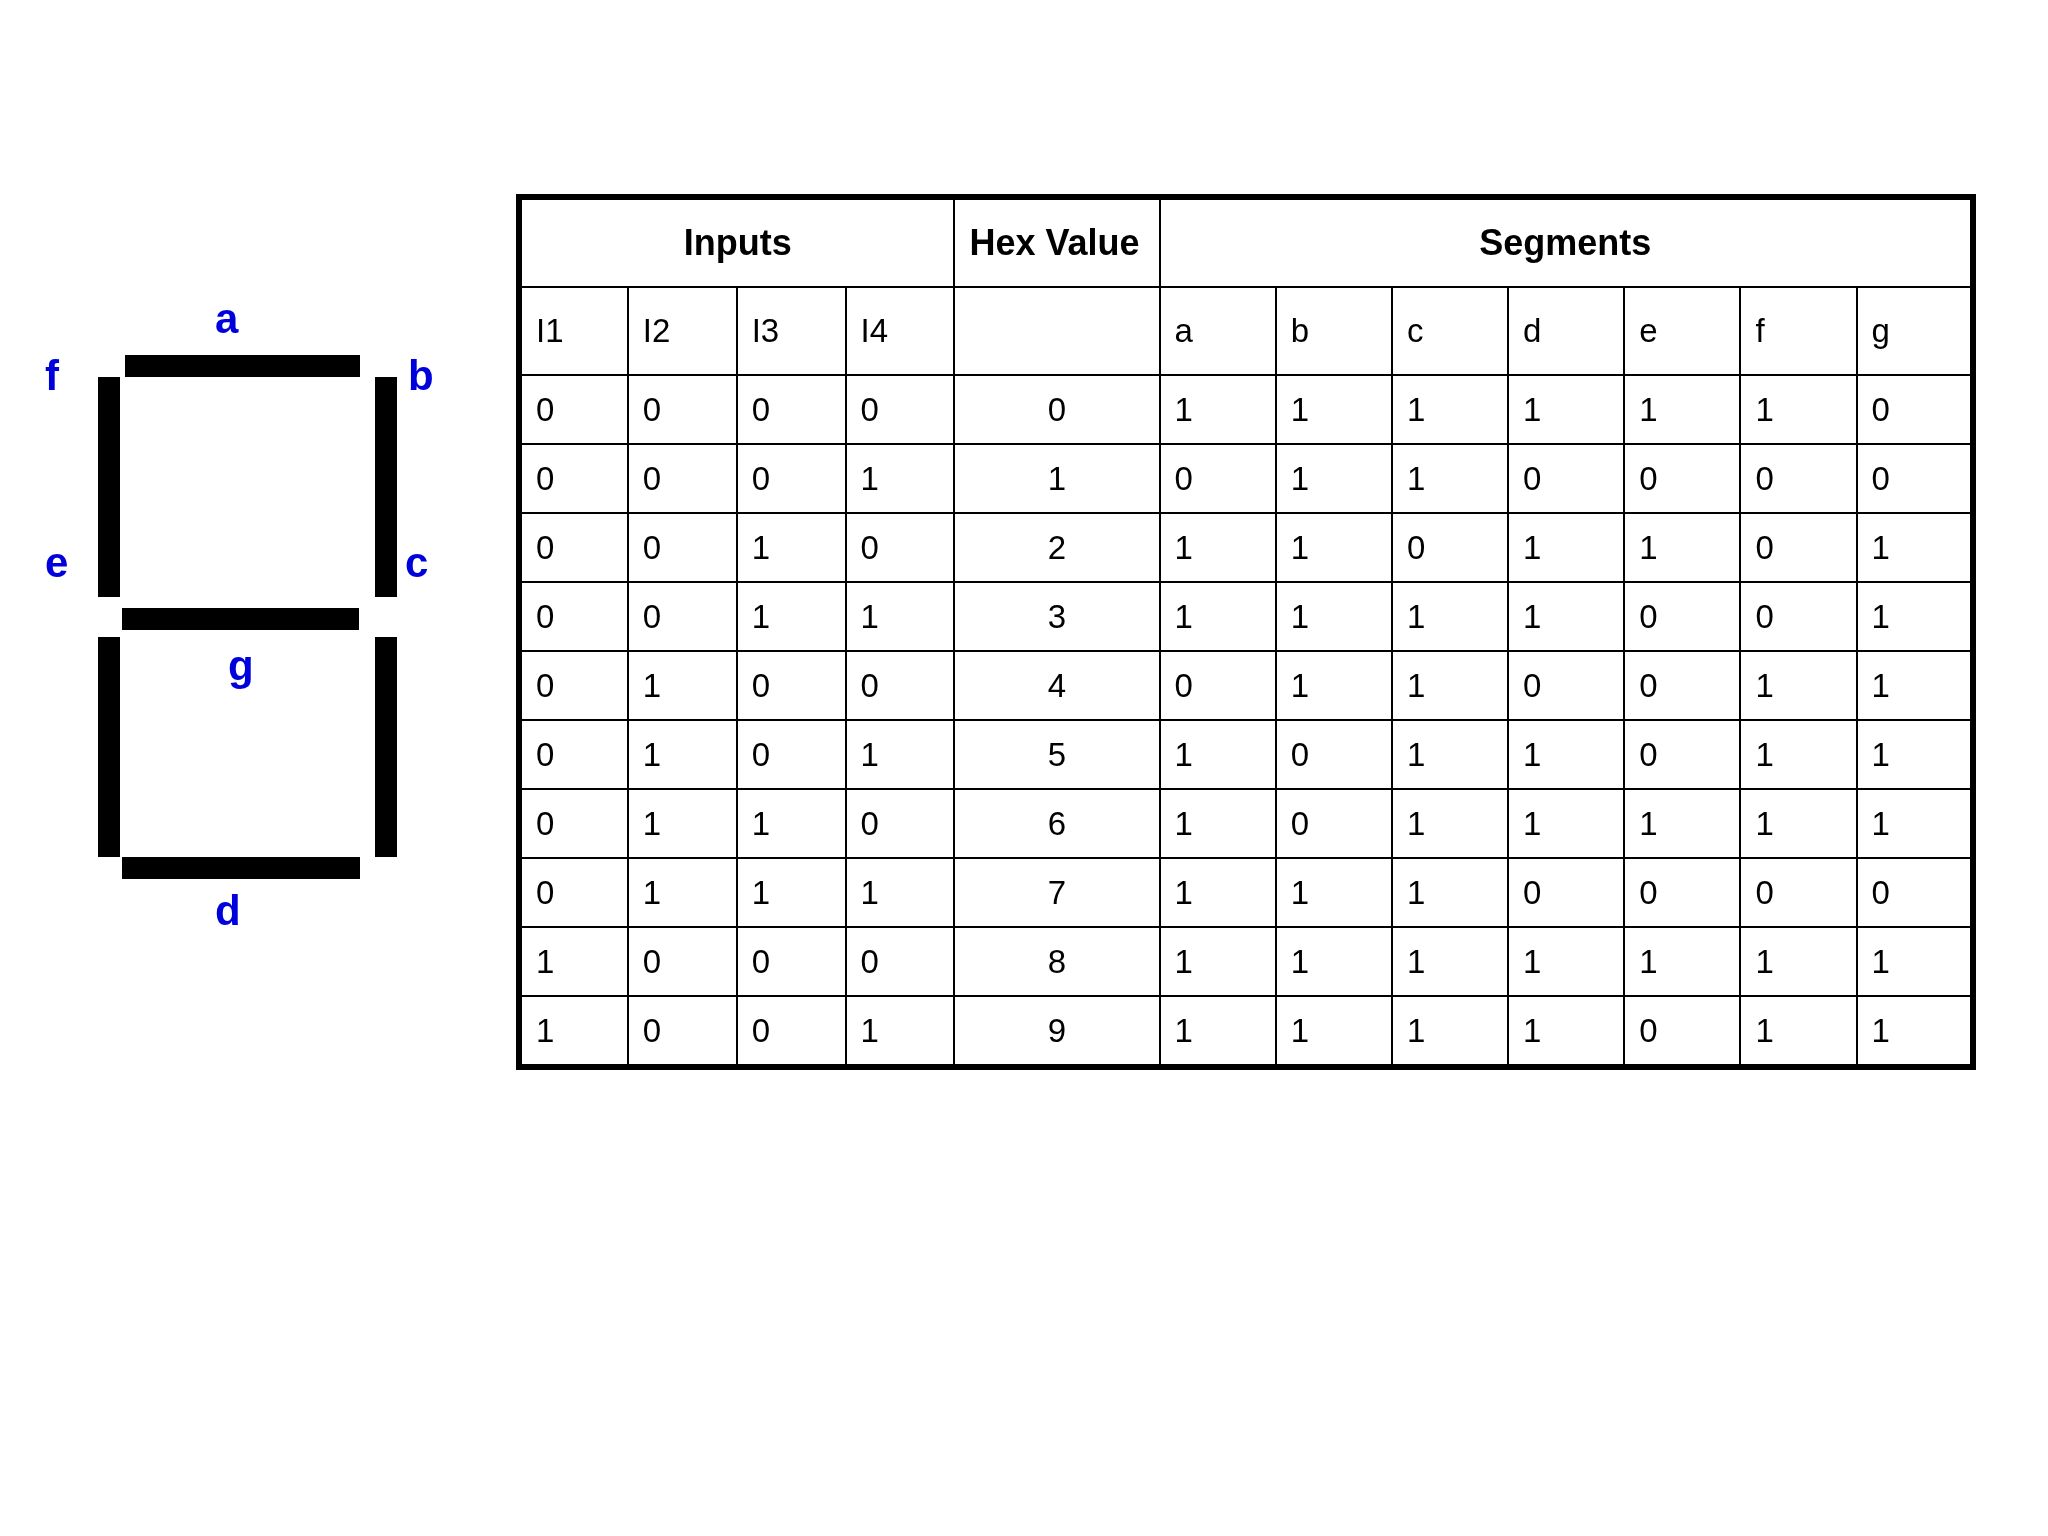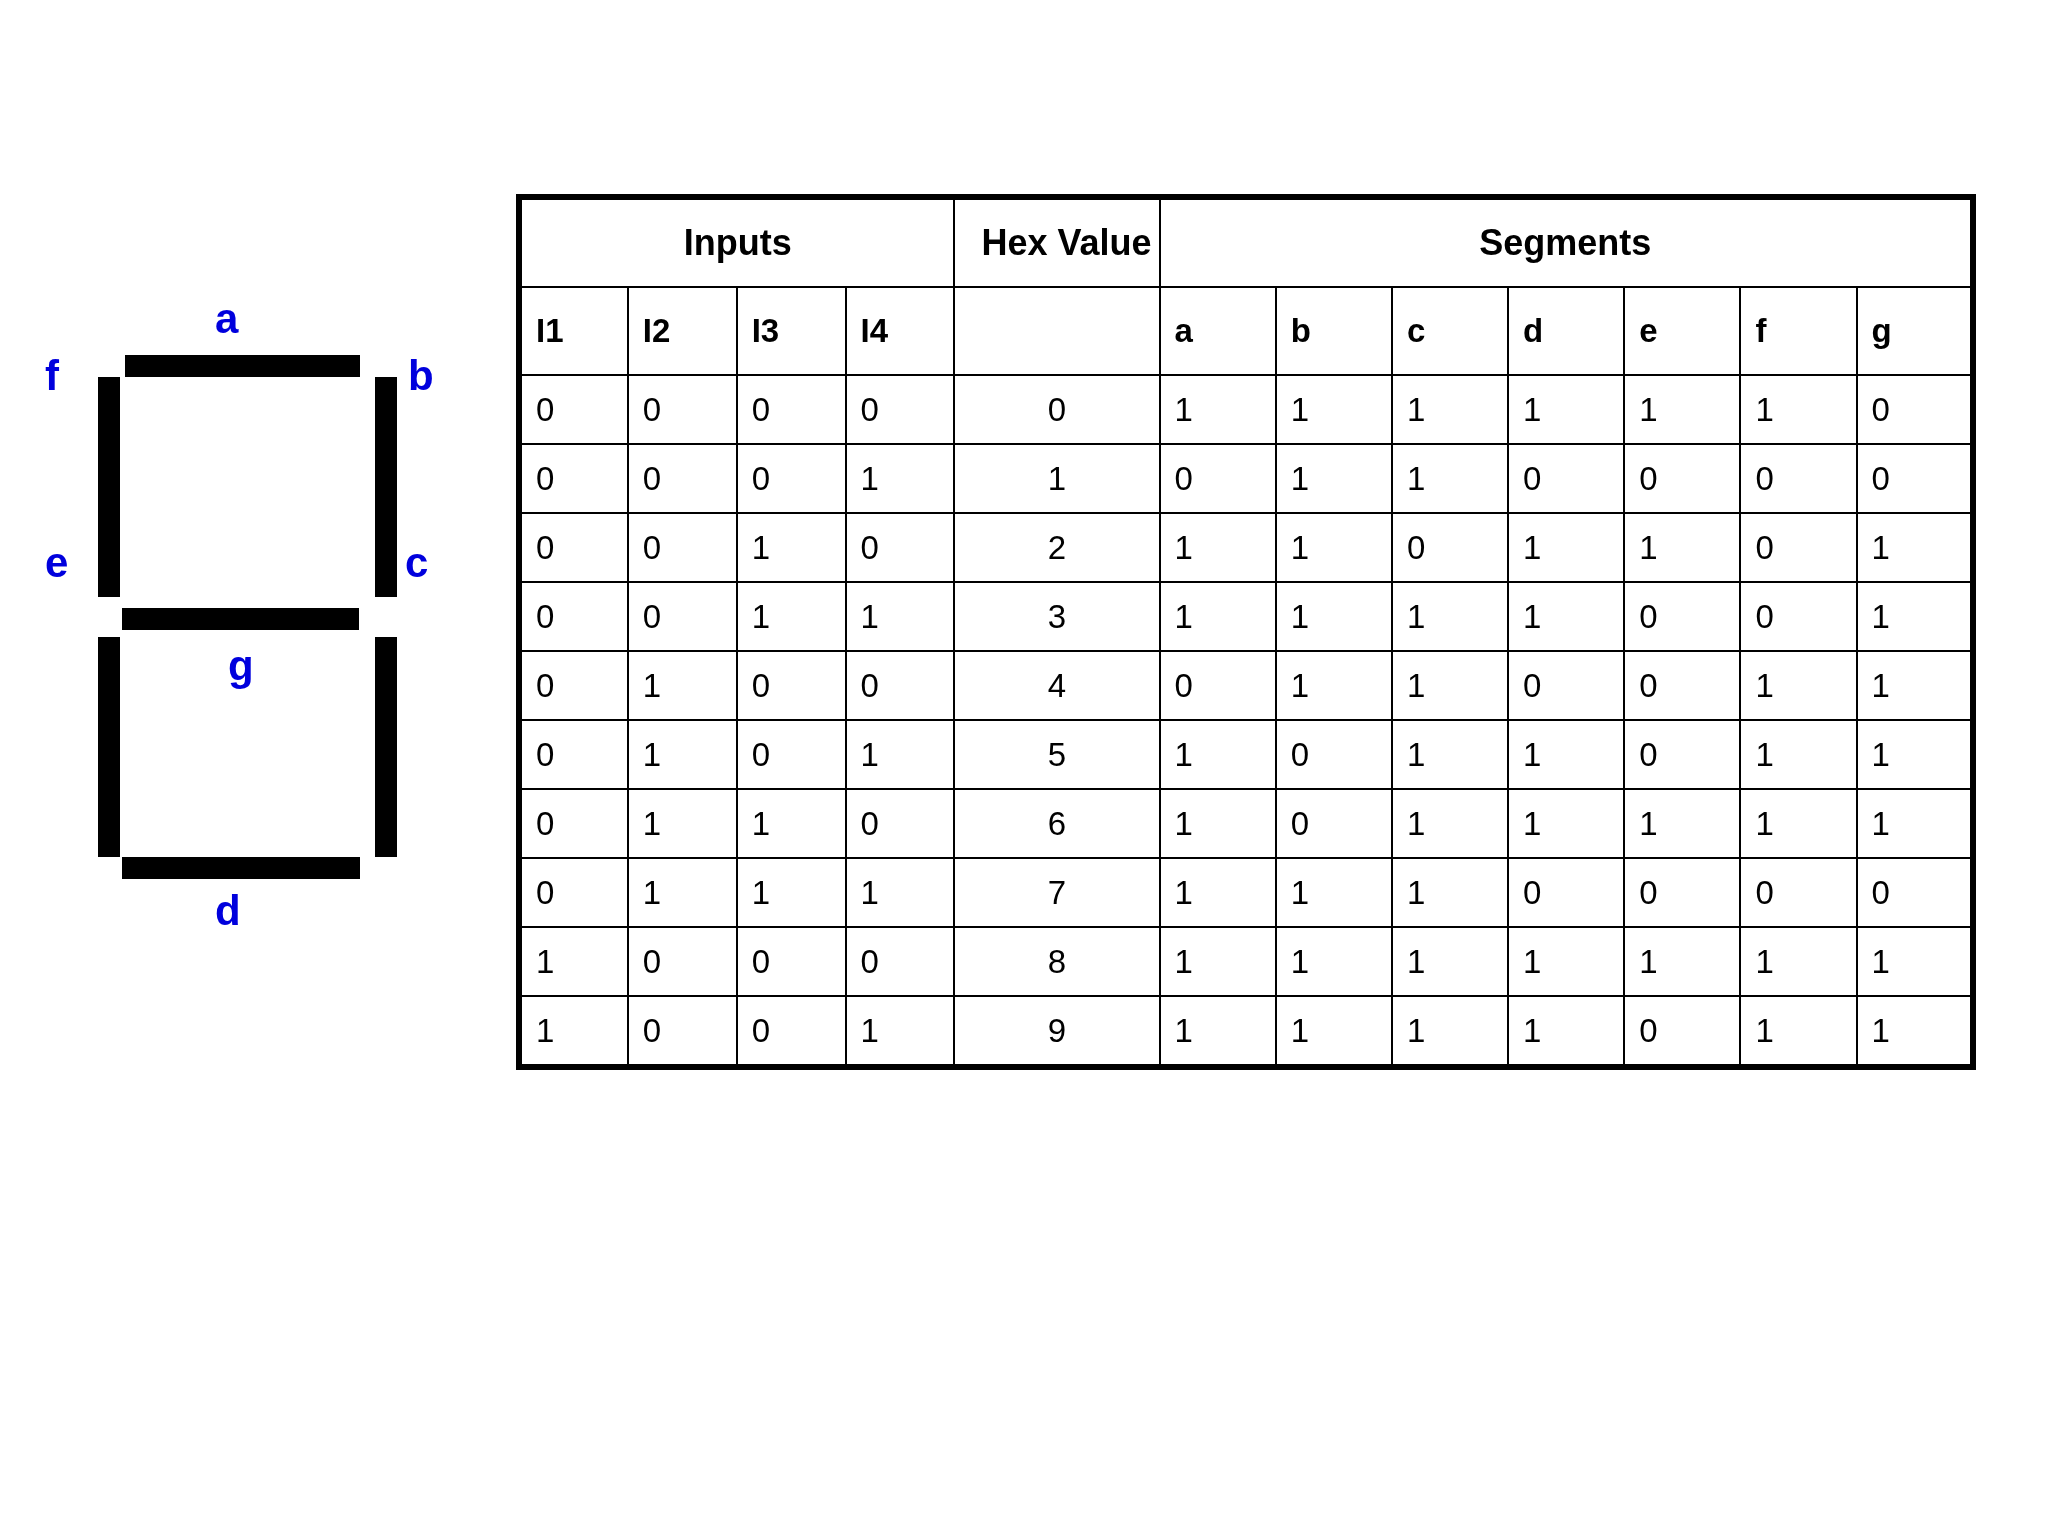--- a/index.html
+++ b/index.html
@@ -88,27 +88,27 @@
   
   tr.group-row th {
     height: 86px;
     font-size: 36px;
     font-weight: bold;
     text-align: center;
     vertical-align: middle;
   }
   tr.group-row th.grp-hex {
     text-align: left;
-    padding-left: 26px;
+    padding-left: 14px;
   }
   
   tr.col-row th {
     height: 86px;
     font-size: 33px;
-    font-weight: bold;
+    font-weight: normal;
     text-align: left;
     vertical-align: middle;
     padding-left: 14px;
   }
   
   tr.data-row td {
     height: 67px;
     font-size: 33px;
     font-weight: normal;
     text-align: left;

